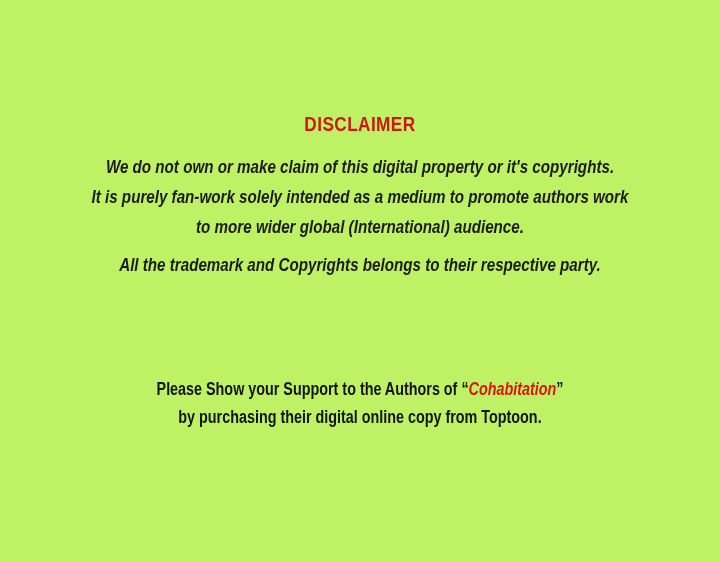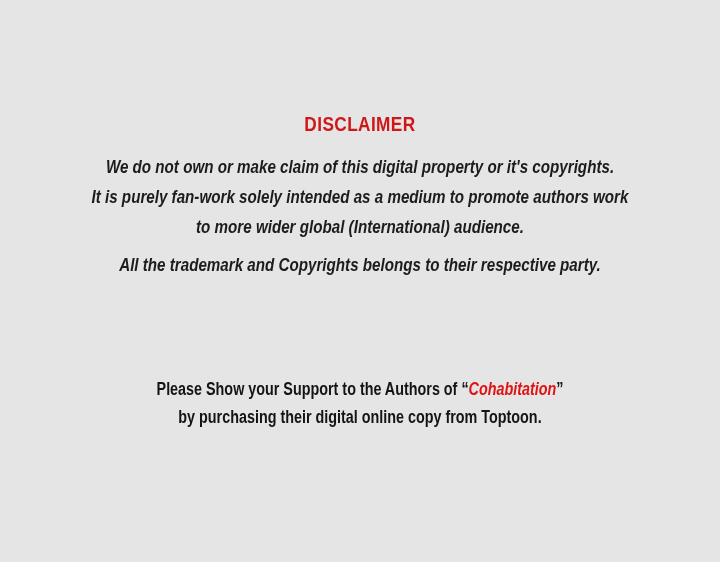--- a/index.html
+++ b/index.html
@@ -4,21 +4,21 @@
 <style>
   html, body {
     margin: 0;
     padding: 0;
     background: #ffffff;
   }
   .page {
     position: relative;
     width: 720px;
     height: 562px;
-    background: #e5e5e5;
+    background: #bef264;
     overflow: hidden;
     font-family: "Liberation Sans", sans-serif;
   }
   .line {
     position: absolute;
     left: 0;
     width: 720px;
     text-align: center;
     white-space: nowrap;
     transform: scaleX(0.82);

